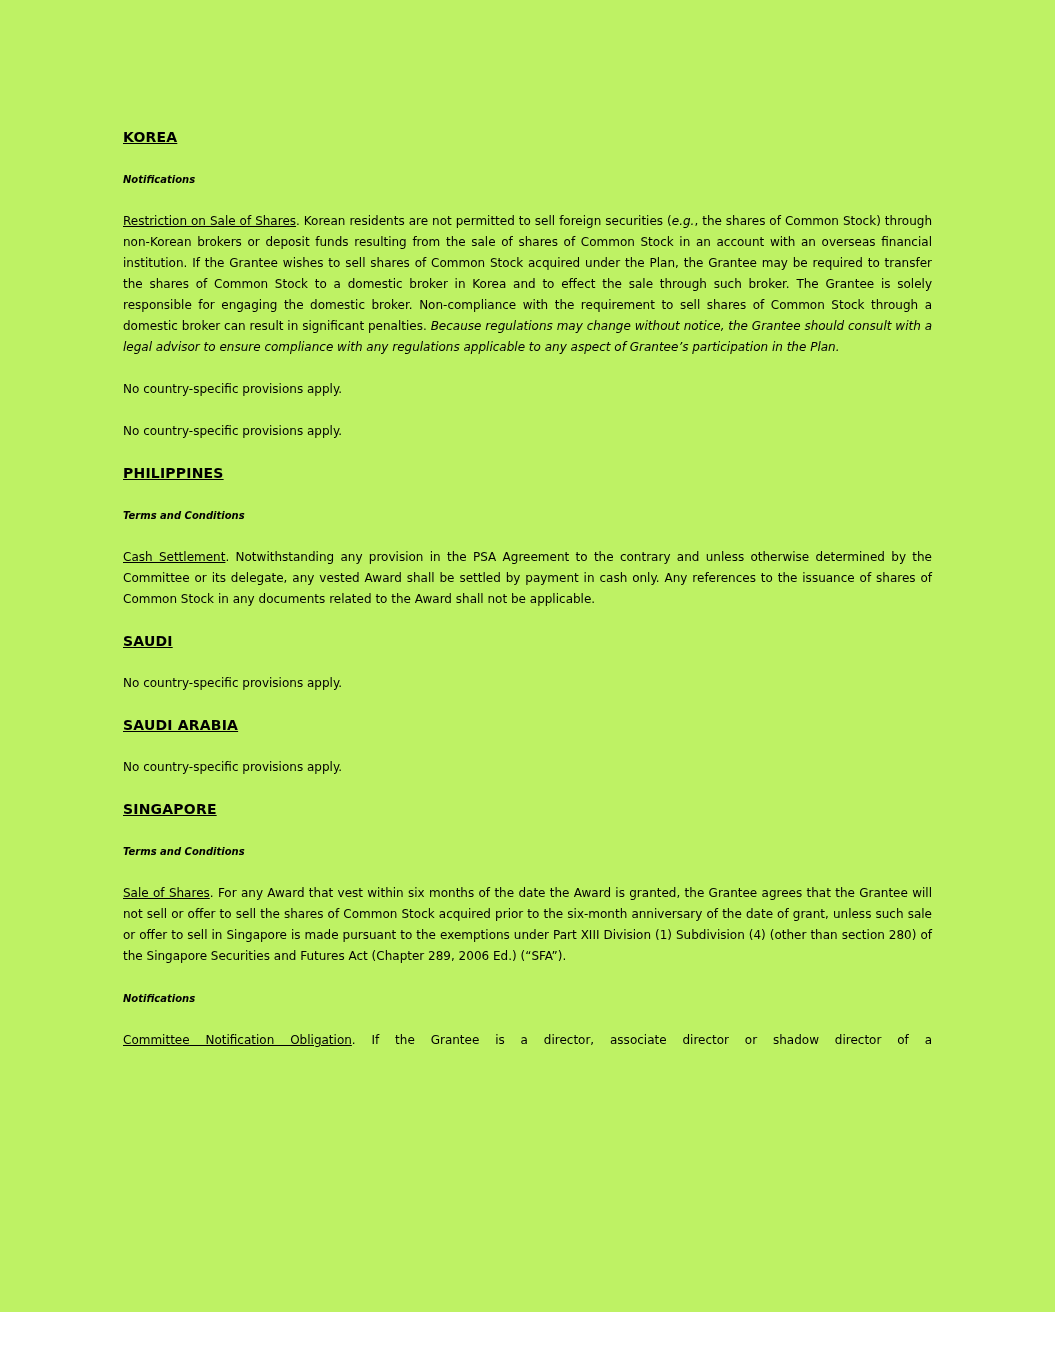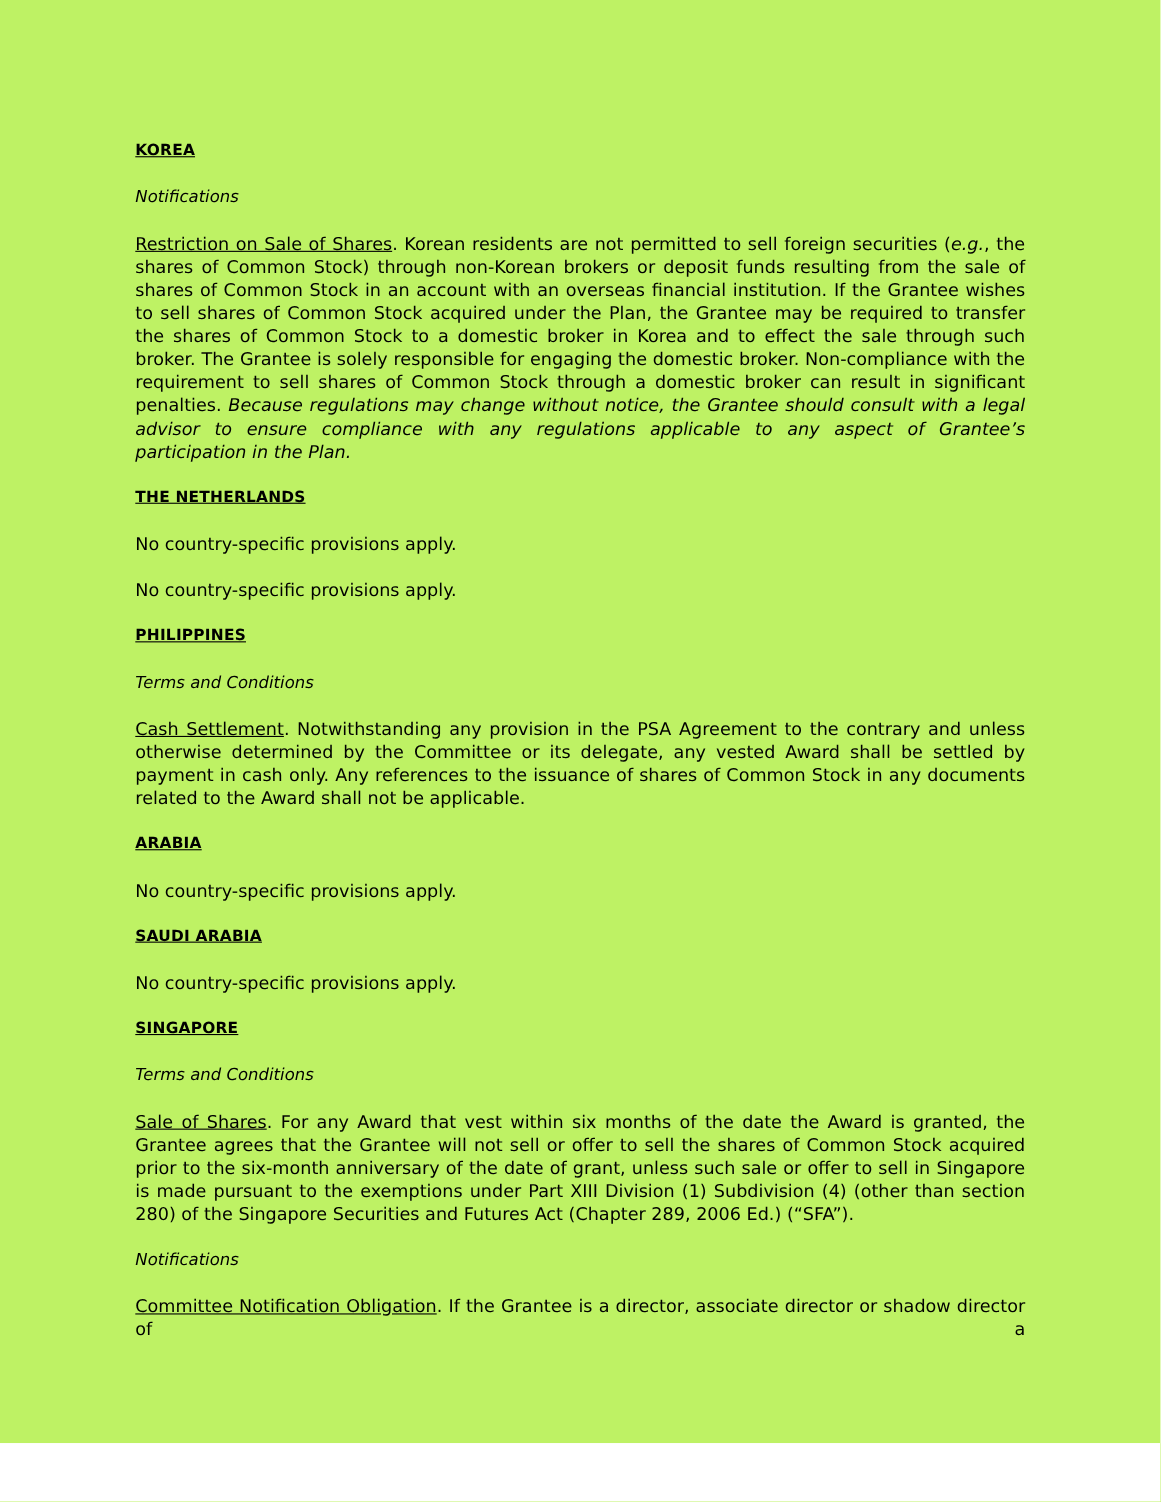--- a/index.html
+++ b/index.html
@@ -11,59 +11,58 @@
       width: 1055px;
       height: 1312px;
       background: #bef264;
       box-sizing: border-box;
       padding: 127px 123px 40px 123px;
       font-family: "DejaVu Sans", sans-serif;
       color: #000000;
       overflow: hidden;
     }
     .block {
-      font-size: 16px;
+      font-size: 12px;
       line-height: 21px;
       margin: 0 0 21px 0;
     }
     .heading {
       font-weight: bold;
       text-decoration: underline;
       font-size: 14px;
       letter-spacing: 0.2px;
     }
     .subheading {
-      font-weight: normal;
+      font-weight: bold;
       font-style: italic;
-      font-size: 15px;
+      font-size: 10px;
     }
     .paragraph {
       text-align: justify;
     }
     .justify-last {
       text-align-last: justify;
     }
     .u { text-decoration: underline; }
     .i { font-style: italic; }
   </style>
 </head>
 <body>
 
 <div class="page">
   <div>
       <div class="block heading">KOREA</div>
       <div class="block subheading">Notifications</div>
       <div class="block paragraph"><span class="u">Restriction on Sale of Shares</span><span>.  Korean residents are not permitted to sell foreign securities (</span><span class="i">e.g.</span><span>, the shares of Common Stock) through non-Korean brokers or deposit funds resulting from the sale of shares of Common Stock in an account with an overseas financial institution. If the Grantee wishes to sell shares of Common Stock acquired under the Plan, the Grantee may be required to transfer the shares of Common Stock to a domestic broker in Korea and to effect the sale through such broker. The Grantee is solely responsible for engaging the domestic broker. Non-compliance with the requirement to sell shares of Common Stock through a domestic broker can result in significant penalties. </span><span class="i">Because regulations may change without notice, the Grantee should consult with a legal advisor to ensure compliance with any regulations applicable to any aspect of Grantee’s participation in the Plan.</span></div>
-      <div class="block heading">THE NETHERLANDS</div>
       <div class="block paragraph"><span>No country-specific provisions apply.</span></div>
       <div class="block paragraph"><span>No country-specific provisions apply.</span></div>
       <div class="block heading">PHILIPPINES</div>
       <div class="block subheading">Terms and Conditions</div>
       <div class="block paragraph"><span class="u">Cash Settlement</span><span>. Notwithstanding any provision in the PSA Agreement to the contrary and unless otherwise determined by the Committee or its delegate, any vested Award shall be settled by payment in cash only. Any references to the issuance of shares of Common Stock in any documents related to the Award shall not be applicable.</span></div>
-      <div class="block heading">ARABIA</div>
+      <div class="block heading">SAUDI</div>
       <div class="block paragraph"><span>No country-specific provisions apply.</span></div>
       <div class="block heading">SAUDI ARABIA</div>
       <div class="block paragraph"><span>No country-specific provisions apply.</span></div>
       <div class="block heading">SINGAPORE</div>
       <div class="block subheading">Terms and Conditions</div>
       <div class="block paragraph"><span class="u">Sale of Shares</span><span>.  For any Award that vest within six months of the date the Award is granted, the Grantee agrees that the Grantee will not sell or offer to sell the shares of Common Stock acquired prior to the six-month anniversary of the date of grant, unless such sale or offer to sell in Singapore is made pursuant to the exemptions under Part XIII Division (1) Subdivision (4) (other than section 280) of the Singapore Securities and Futures Act (Chapter 289, 2006 Ed.) (“SFA”).</span></div>
       <div class="block subheading">Notifications</div>
       <div class="block paragraph justify-last"><span class="u">Committee Notification Obligation</span><span>.  If the Grantee is a director, associate director or shadow director of a</span></div>
     </div>
 </div>

